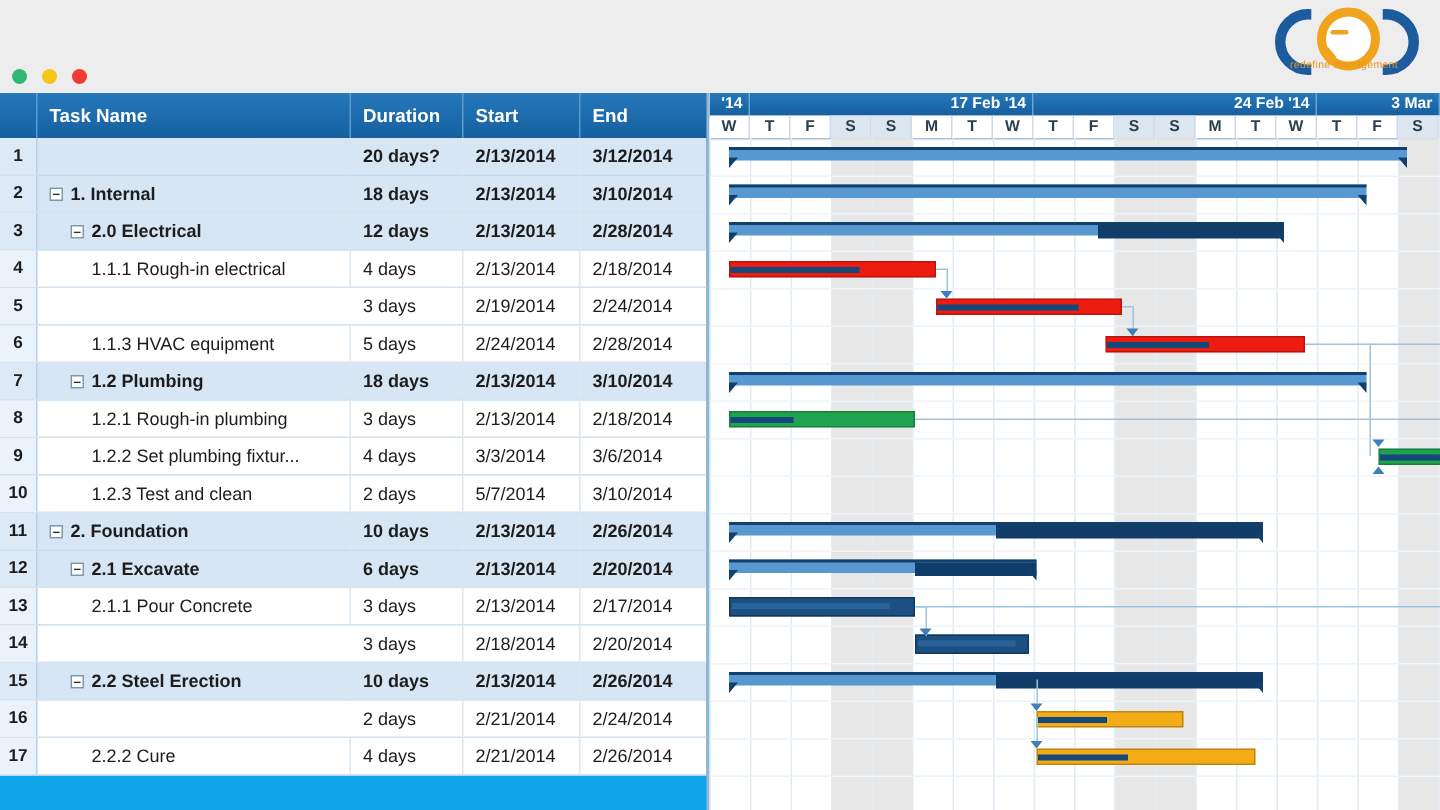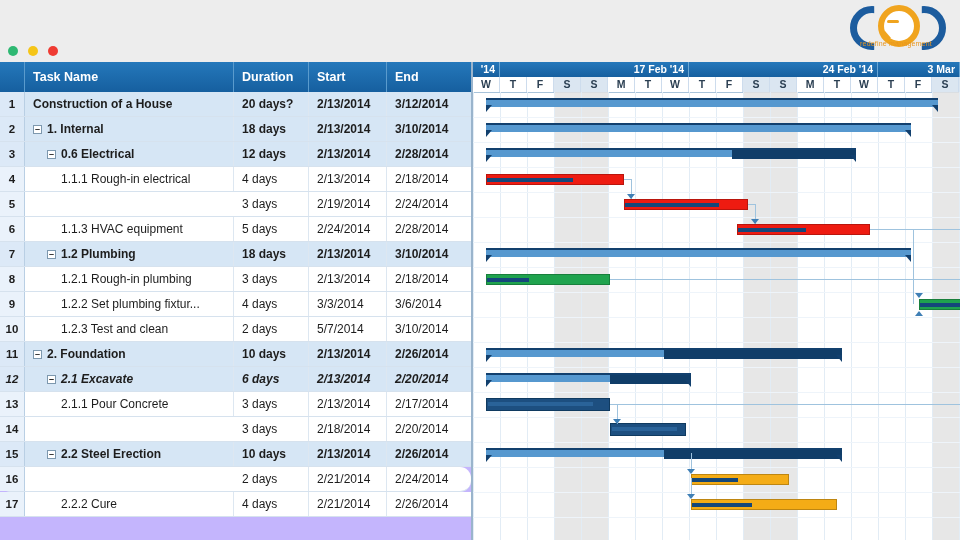--- a/index.html
+++ b/index.html
@@ -53,21 +53,21 @@
   #dot-r{left:40px;background:#ef3b33;}
 
   
   #app{
     position:absolute;left:0;top:62px;width:960px;height:478px;
     background:#fff;overflow:hidden;
   }
   
   #grid{
     position:absolute;left:0;top:0;width:471px;height:478px;
-    background:#c4b5fd;border-right:2px solid #9ab4cc;
+    background:#0ea5e9;border-right:2px solid #9ab4cc;
     overflow:hidden;
   }
   #grid-head{
     position:absolute;left:0;top:0;width:471px;height:30px;
     background:#1e6bab;
     background:linear-gradient(#2578bb,#165f9f);
     border-bottom:1px solid #0e4a80;
   }
   .hc{
     position:absolute;top:0;height:30px;line-height:30px;
@@ -190,35 +190,34 @@
     <div id="grid-head">
       <div class="hc" id="hc-num"></div>
       <div class="hc" id="hc-name">Task Name</div>
       <div class="hc" id="hc-dur">Duration</div>
       <div class="hc" id="hc-start">Start</div>
       <div class="hc" id="hc-end">End</div>
     </div>
     <div id="grid-rows">
         <div class="row sum" style="top: 30px;">
           <div class="cell c-num">1</div>
-          <div class="cell c-name"><span class="tw" style="width: 0px;"></span><span>Construction of a House</span></div>
           <div class="cell c-dur">20 days?</div>
           <div class="cell c-start">2/13/2014</div>
           <div class="cell c-end">3/12/2014</div>
         </div>
         <div class="row sum" style="top: 55px;">
           <div class="cell c-num">2</div>
           <div class="cell c-name"><span class="tw" style="width: 0px;"></span><span class="exp">–</span><span>1. Internal</span></div>
           <div class="cell c-dur">18 days</div>
           <div class="cell c-start">2/13/2014</div>
           <div class="cell c-end">3/10/2014</div>
         </div>
         <div class="row sum" style="top: 80px;">
           <div class="cell c-num">3</div>
-          <div class="cell c-name"><span class="tw" style="width: 14px;"></span><span class="exp">–</span><span>0.6 Electrical</span></div>
+          <div class="cell c-name"><span class="tw" style="width: 14px;"></span><span class="exp">–</span><span>2.0 Electrical</span></div>
           <div class="cell c-dur">12 days</div>
           <div class="cell c-start">2/13/2014</div>
           <div class="cell c-end">2/28/2014</div>
         </div>
         <div class="row leaf" style="top: 105px;">
           <div class="cell c-num">4</div>
           <div class="cell c-name"><span class="tw" style="width: 28px;"></span><span>1.1.1 Rough-in electrical</span></div>
           <div class="cell c-dur">4 days</div>
           <div class="cell c-start">2/13/2014</div>
           <div class="cell c-end">2/18/2014</div>
@@ -264,21 +263,21 @@
           <div class="cell c-start">5/7/2014</div>
           <div class="cell c-end">3/10/2014</div>
         </div>
         <div class="row sum" style="top: 280px;">
           <div class="cell c-num">11</div>
           <div class="cell c-name"><span class="tw" style="width: 0px;"></span><span class="exp">–</span><span>2. Foundation</span></div>
           <div class="cell c-dur">10 days</div>
           <div class="cell c-start">2/13/2014</div>
           <div class="cell c-end">2/26/2014</div>
         </div>
-        <div class="row sum" style="top: 305px; font-style: italic;">
+        <div class="row sum" style="top: 305px;">
           <div class="cell c-num">12</div>
           <div class="cell c-name"><span class="tw" style="width: 14px;"></span><span class="exp">–</span><span>2.1 Excavate</span></div>
           <div class="cell c-dur">6 days</div>
           <div class="cell c-start">2/13/2014</div>
           <div class="cell c-end">2/20/2014</div>
         </div>
         <div class="row leaf" style="top: 330px;">
           <div class="cell c-num">13</div>
           <div class="cell c-name"><span class="tw" style="width: 28px;"></span><span>2.1.1 Pour Concrete</span></div>
           <div class="cell c-dur">3 days</div>
@@ -291,21 +290,21 @@
           <div class="cell c-start">2/18/2014</div>
           <div class="cell c-end">2/20/2014</div>
         </div>
         <div class="row sum" style="top: 380px;">
           <div class="cell c-num">15</div>
           <div class="cell c-name"><span class="tw" style="width: 14px;"></span><span class="exp">–</span><span>2.2 Steel Erection</span></div>
           <div class="cell c-dur">10 days</div>
           <div class="cell c-start">2/13/2014</div>
           <div class="cell c-end">2/26/2014</div>
         </div>
-        <div class="row leaf" style="top: 405px; border-radius: 11px;">
+        <div class="row leaf" style="top: 405px;">
           <div class="cell c-num">16</div>
           <div class="cell c-dur">2 days</div>
           <div class="cell c-start">2/21/2014</div>
           <div class="cell c-end">2/24/2014</div>
         </div>
         <div class="row leaf" style="top: 430px;">
           <div class="cell c-num">17</div>
           <div class="cell c-name"><span class="tw" style="width: 28px;"></span><span>2.2.2 Cure</span></div>
           <div class="cell c-dur">4 days</div>
           <div class="cell c-start">2/21/2014</div>

